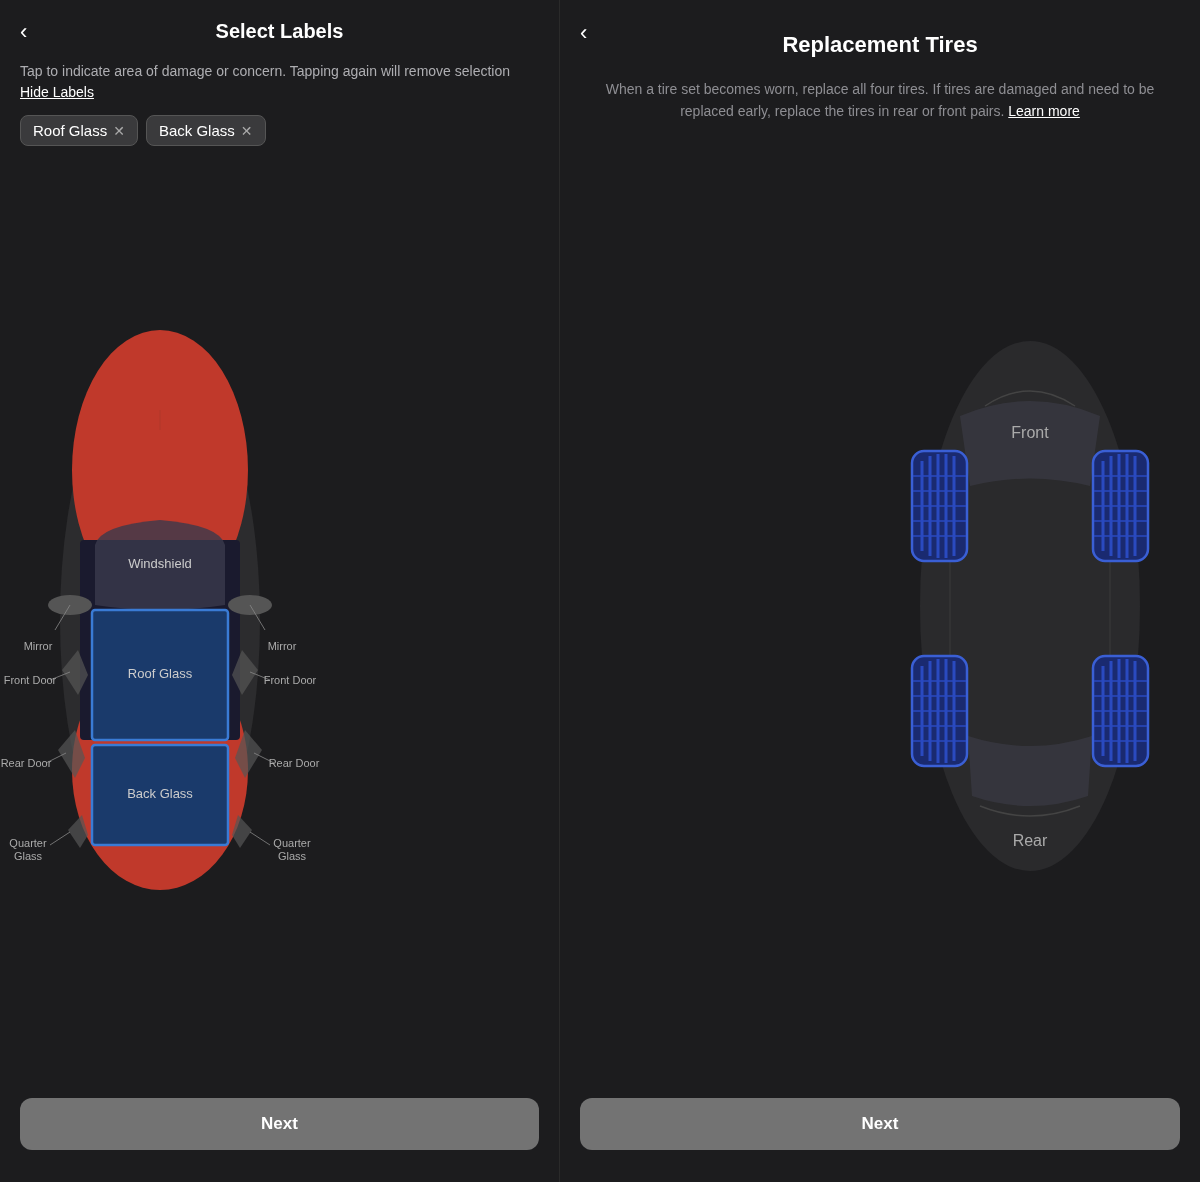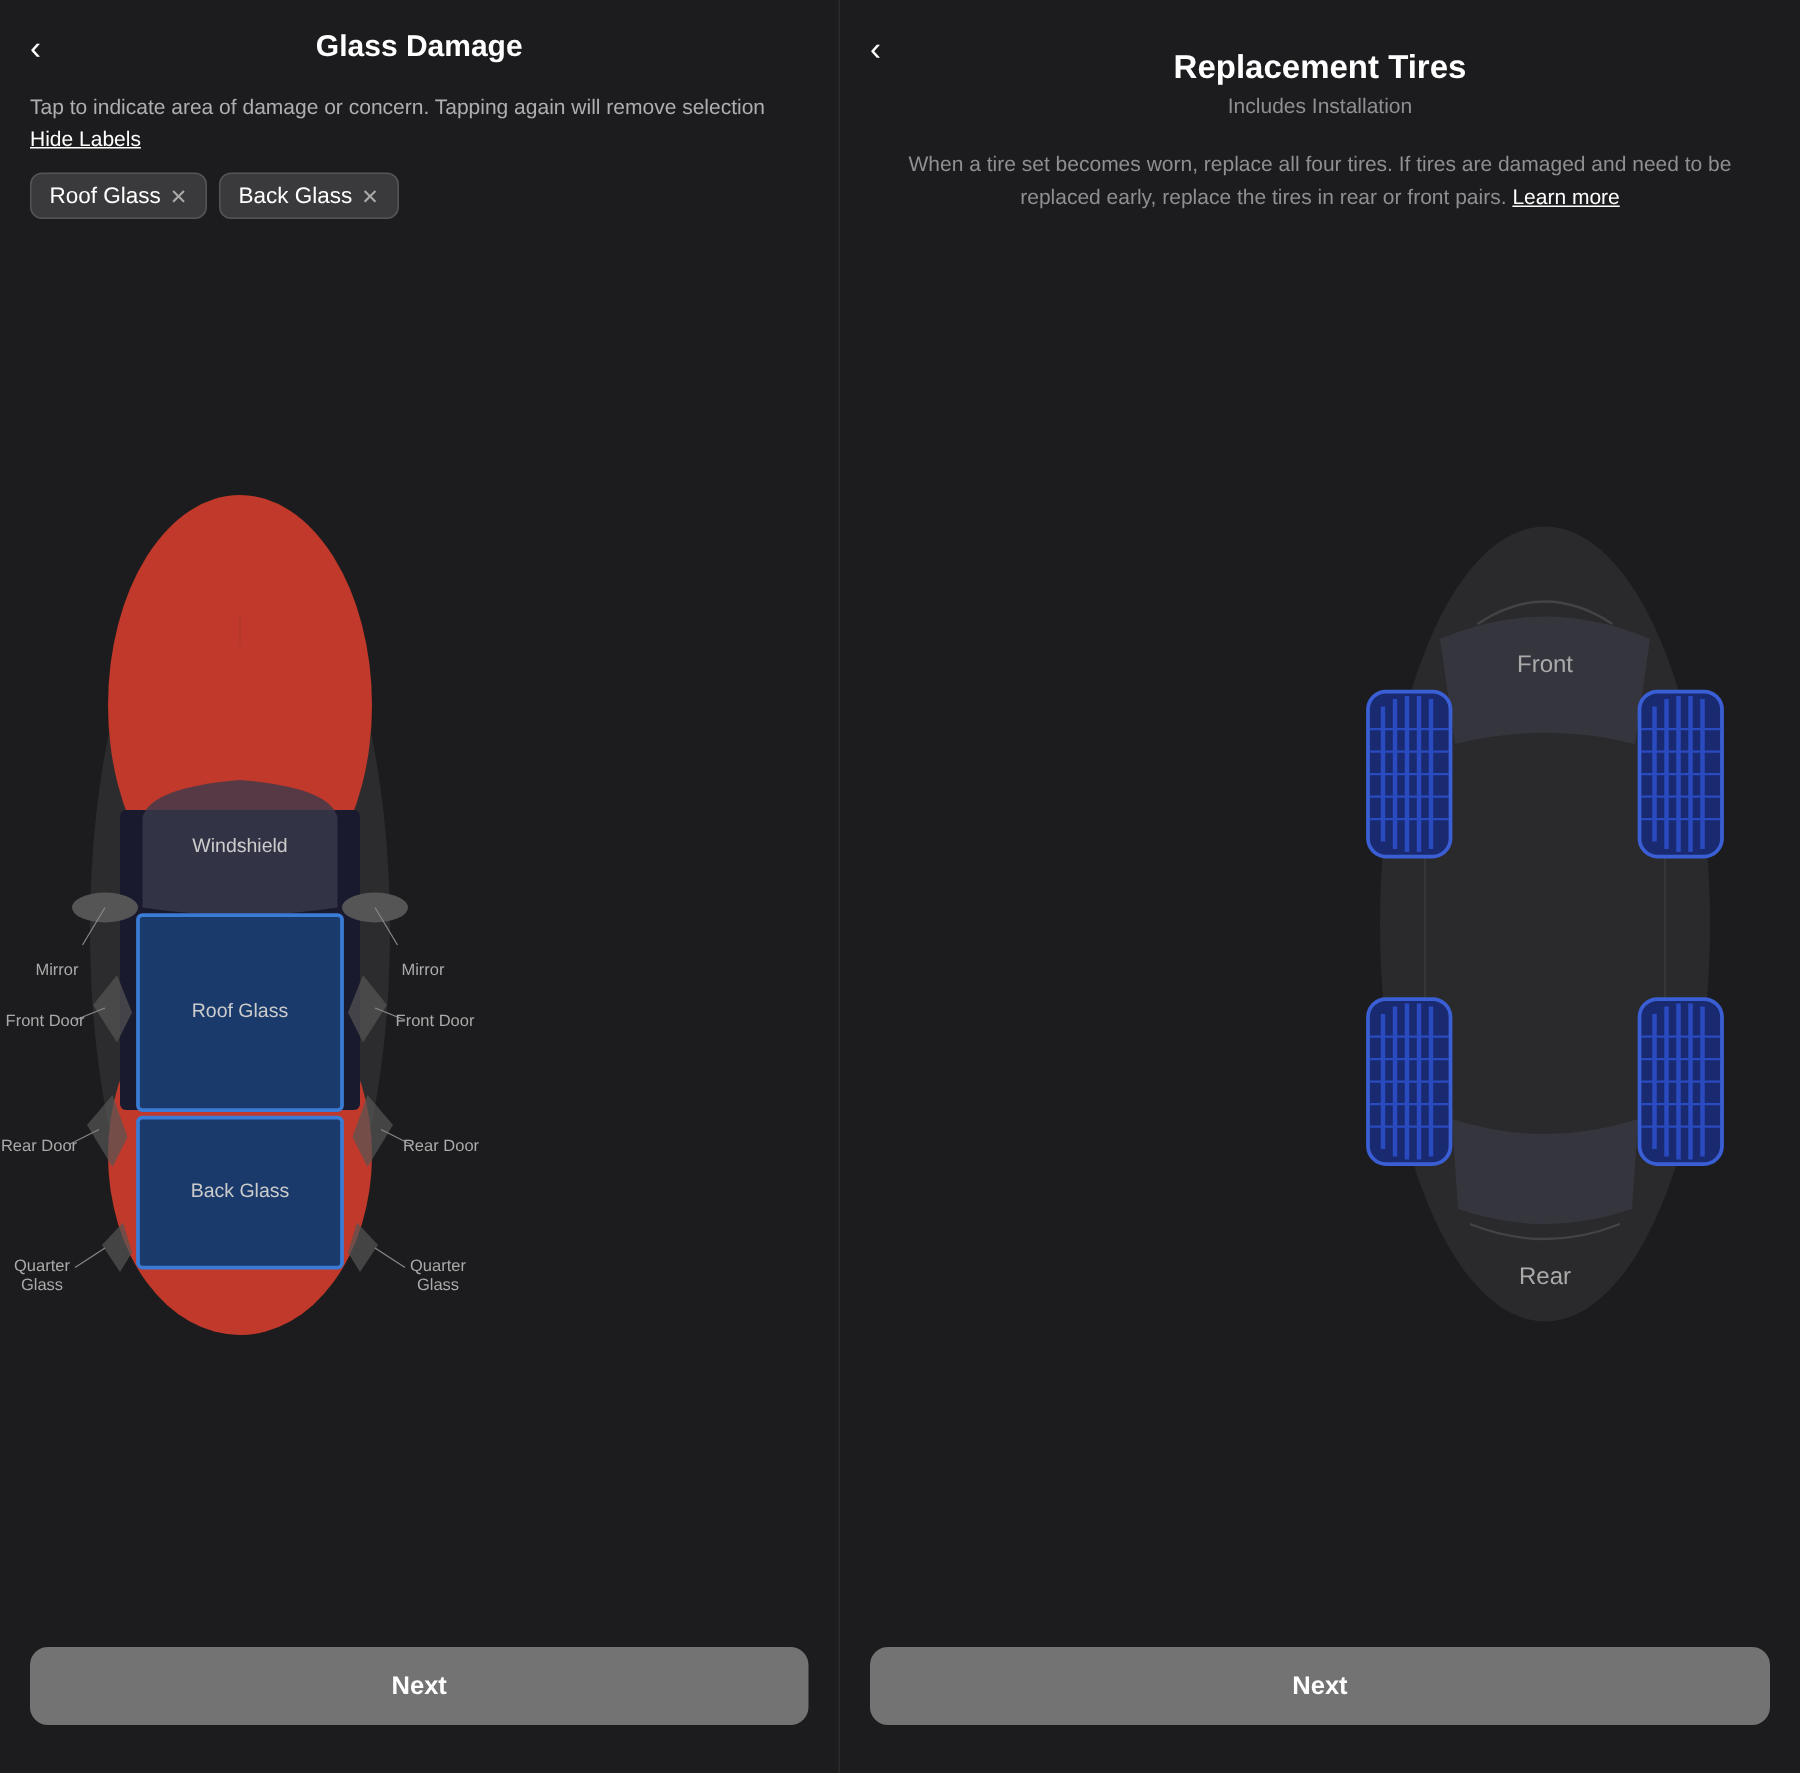--- a/index.html
+++ b/index.html
@@ -194,21 +194,21 @@
       height: 580px;
     }
 
   </style>
 </head>
 <body>
 
 <div class="panel-left">
   <div class="header">
     <button class="back-btn">‹</button>
-    <span class="header-title">Glass Damage</span>
+    <span class="header-title">Select Labels</span>
   </div>
 
   <div class="instruction-text">
     <span>Tap to indicate area of damage or concern. Tapping again will remove selection</span>
     <span class="hide-labels">Hide Labels</span>
   </div>
 
   <div class="tag-row">
     <div class="tag-chip">
       <span>Roof Glass</span>
@@ -304,21 +304,20 @@
     </div>
   </div>
 
   <button class="bottom-btn">Next</button>
 </div>
 
 <div class="panel-right">
   <div class="right-header">
     <button class="right-back-btn">‹</button>
     <div class="right-title">Replacement Tires</div>
-    <div class="right-subtitle">Includes Installation</div>
   </div>
 
   <div class="right-desc">
     <span>When a tire set becomes worn, replace all four tires. If tires are damaged and need to be replaced early, replace the tires in rear or front pairs.</span>
     <span> </span><span class="learn-more">Learn more</span>
   </div>
 
   <div class="tires-area">
     <div class="tires-wrapper">
       <svg width="340" height="580" viewBox="0 0 340 580" xmlns="http://www.w3.org/2000/svg">

